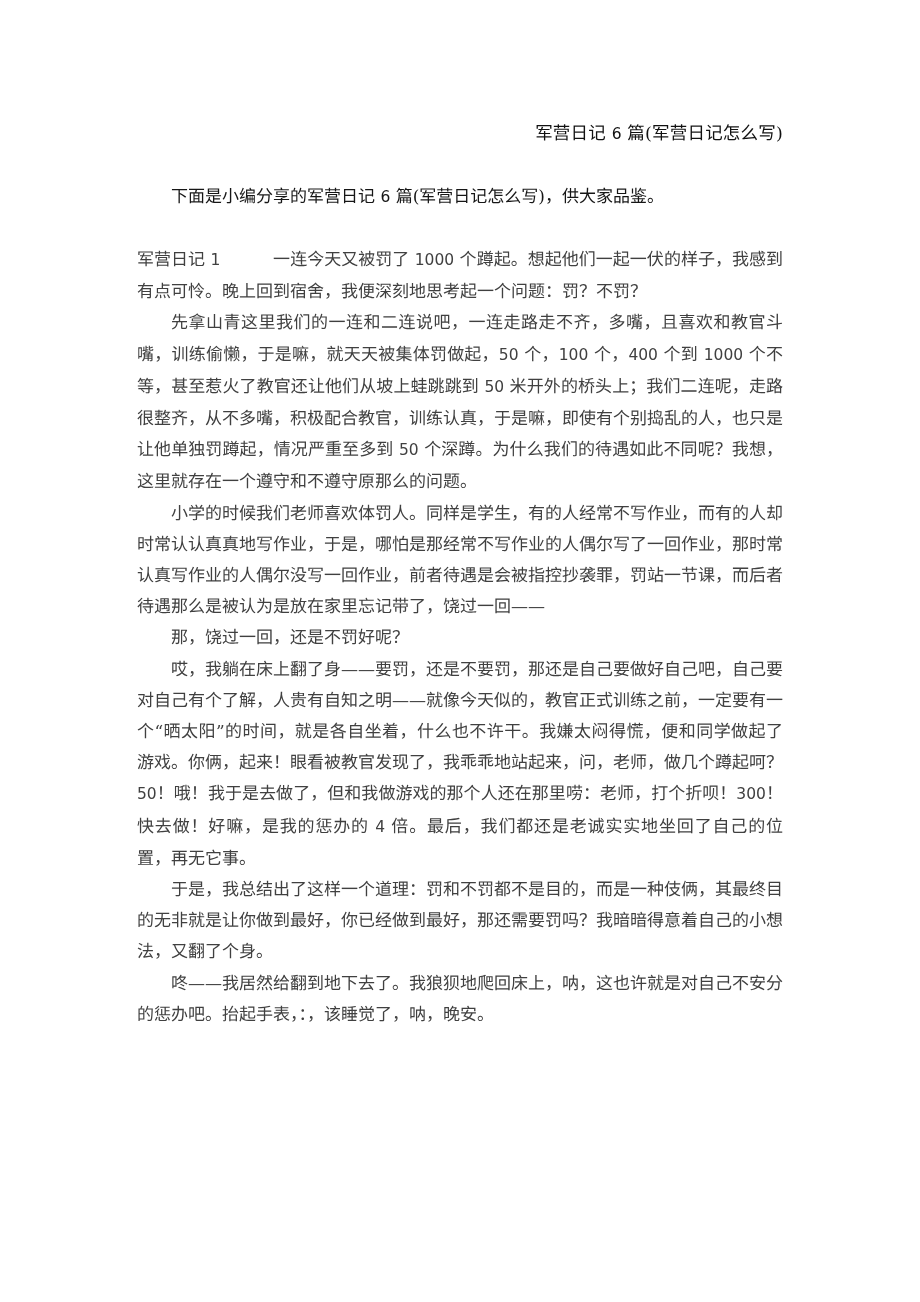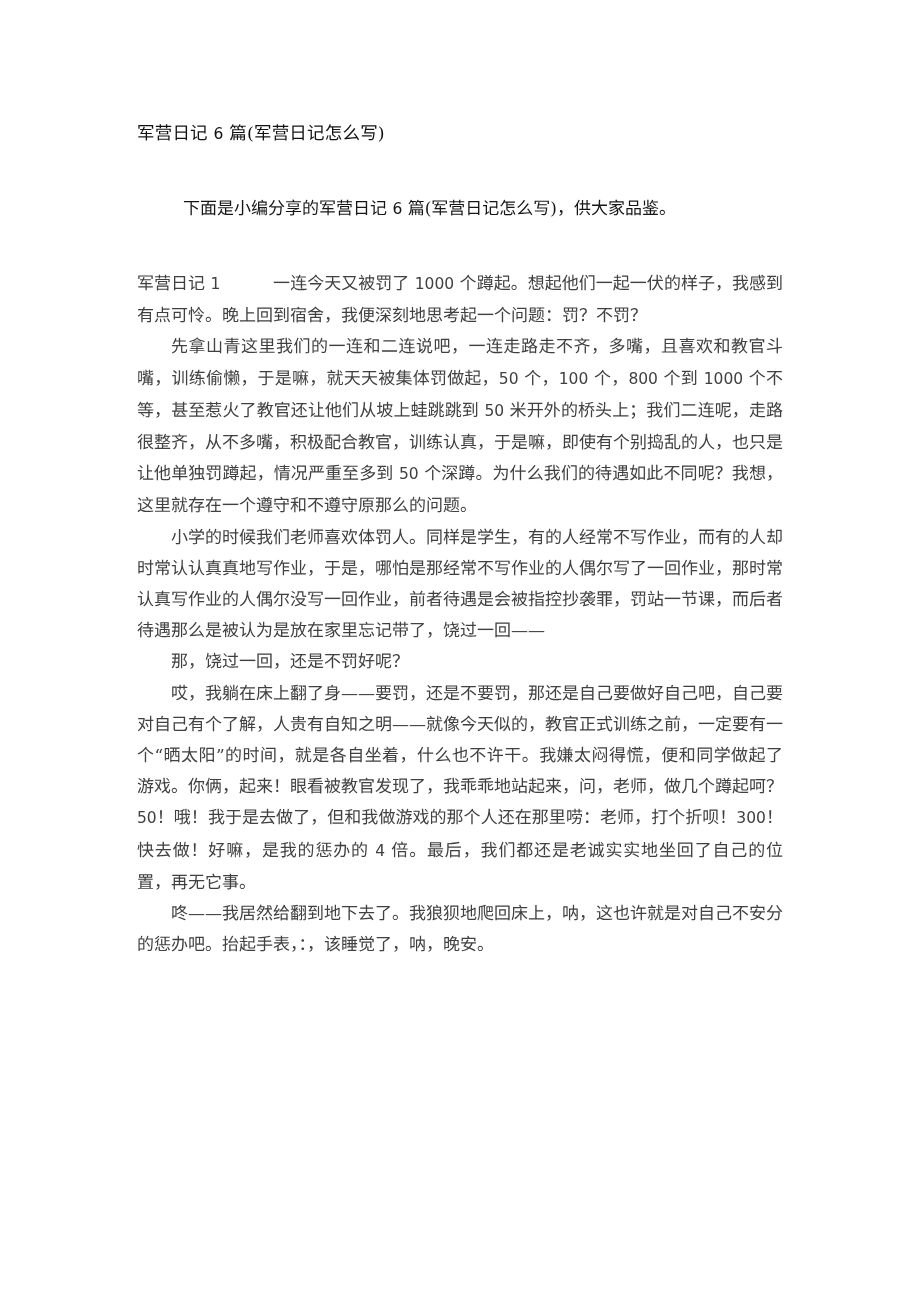--- a/index.html
+++ b/index.html
@@ -18,33 +18,33 @@
   }
   .page {
     position: relative;
     width: 920px;
     height: 1302px;
     box-sizing: border-box;
     padding: 0 137px 0 137px;
     background: #ffffff;
   }
   .doc-title {
-    text-align: left;
+    text-align: right;
     font-size: 17.5px;
     font-weight: normal;
     line-height: 30px;
     margin: 0;
     padding-top: 118px;
     letter-spacing: 0.2px;
     color: #111111;
   }
   .intro {
     font-size: 17px;
     line-height: 31px;
-    margin: 12px;
+    margin: 0;
     padding-top: 32px;
     text-indent: 2em;
     text-align: justify;
     text-justify: inter-ideograph;
     color: #161616;
   }
   .body-block {
     padding-top: 31px;
   }
   p.para {
@@ -82,20 +82,21 @@
 <div class="page">
 
   <h1 class="doc-title">军营日记 <span class="num">6</span> 篇(军营日记怎么写)</h1>
 
   <p class="intro">下面是小编分享的军营日记 <span class="num">6</span> 篇(军营日记怎么写)，供大家品鉴。</p>
 
   <div class="body-block">
 
     <p class="para noindent"><span class="entry-label">军营日记 <span class="num">1</span></span><span class="entry-gap"></span><span>一连今天又被罚了 <span class="num">1000</span> 个蹲起。想起他们一起一伏的样子，我感到有点可怜。晚上回到宿舍，我便深刻地思考起一个问题：罚？不罚？</span></p>
 
-    <p class="para indent">先拿山青这里我们的一连和二连说吧，一连走路走不齐，多嘴，且喜欢和教官斗嘴，训练偷懒，于是嘛，就天天被集体罚做起，<span class="num">50</span> 个，<span class="num">100</span> 个，<span class="num">800</span> 个到 <span class="num">1000</span> 个不等，甚至惹火了教官还让他们从坡上蛙跳跳到 <span class="num">50</span> 米开外的桥头上；我们二连呢，走路很整齐，从不多嘴，积极配合教官，训练认真，于是嘛，即使有个别捣乱的人，也只是让他单独罚蹲起，情况严重至多到 <span class="num">50</span> 个深蹲。为什么我们的待遇如此不同呢？我想，这里就存在一个遵守和不遵守原那么的问题。</p>
+    <p class="para indent">先拿山青这里我们的一连和二连说吧，一连走路走不齐，多嘴，且喜欢和教官斗嘴，训练偷懒，于是嘛，就天天被集体罚做起，<span class="num">50</span> 个，<span class="num">100</span> 个，<span class="num">400</span> 个到 <span class="num">1000</span> 个不等，甚至惹火了教官还让他们从坡上蛙跳跳到 <span class="num">50</span> 米开外的桥头上；我们二连呢，走路很整齐，从不多嘴，积极配合教官，训练认真，于是嘛，即使有个别捣乱的人，也只是让他单独罚蹲起，情况严重至多到 <span class="num">50</span> 个深蹲。为什么我们的待遇如此不同呢？我想，这里就存在一个遵守和不遵守原那么的问题。</p>
     <p class="para indent">小学的时候我们老师喜欢体罚人。同样是学生，有的人经常不写作业，而有的人却时常认认真真地写作业，于是，哪怕是那经常不写作业的人偶尔写了一回作业，那时常认真写作业的人偶尔没写一回作业，前者待遇是会被指控抄袭罪，罚站一节课，而后者待遇那么是被认为是放在家里忘记带了，饶过一回——</p>
     <p class="para indent">那，饶过一回，还是不罚好呢？</p>
     <p class="para indent">哎，我躺在床上翻了身——要罚，还是不要罚，那还是自己要做好自己吧，自己要对自己有个了解，人贵有自知之明——就像今天似的，教官正式训练之前，一定要有一个“晒太阳”的时间，就是各自坐着，什么也不许干。我嫌太闷得慌，便和同学做起了游戏。你俩，起来！眼看被教官发现了，我乖乖地站起来，问，老师，做几个蹲起呵？<span class="num">50</span>！哦！我于是去做了，但和我做游戏的那个人还在那里唠：老师，打个折呗！<span class="num">300</span>！快去做！好嘛，是我的惩办的 <span class="num">4</span> 倍。最后，我们都还是老诚实实地坐回了自己的位置，再无它事。</p>
+    <p class="para indent">于是，我总结出了这样一个道理：罚和不罚都不是目的，而是一种伎俩，其最终目的无非就是让你做到最好，你已经做到最好，那还需要罚吗？我暗暗得意着自己的小想法，又翻了个身。</p>
     <p class="para indent">咚——我居然给翻到地下去了。我狼狈地爬回床上，呐，这也许就是对自己不安分的惩办吧。抬起手表，：，该睡觉了，呐，晚安。</p>
 
   </div>
 </div>
 
 </body></html>

